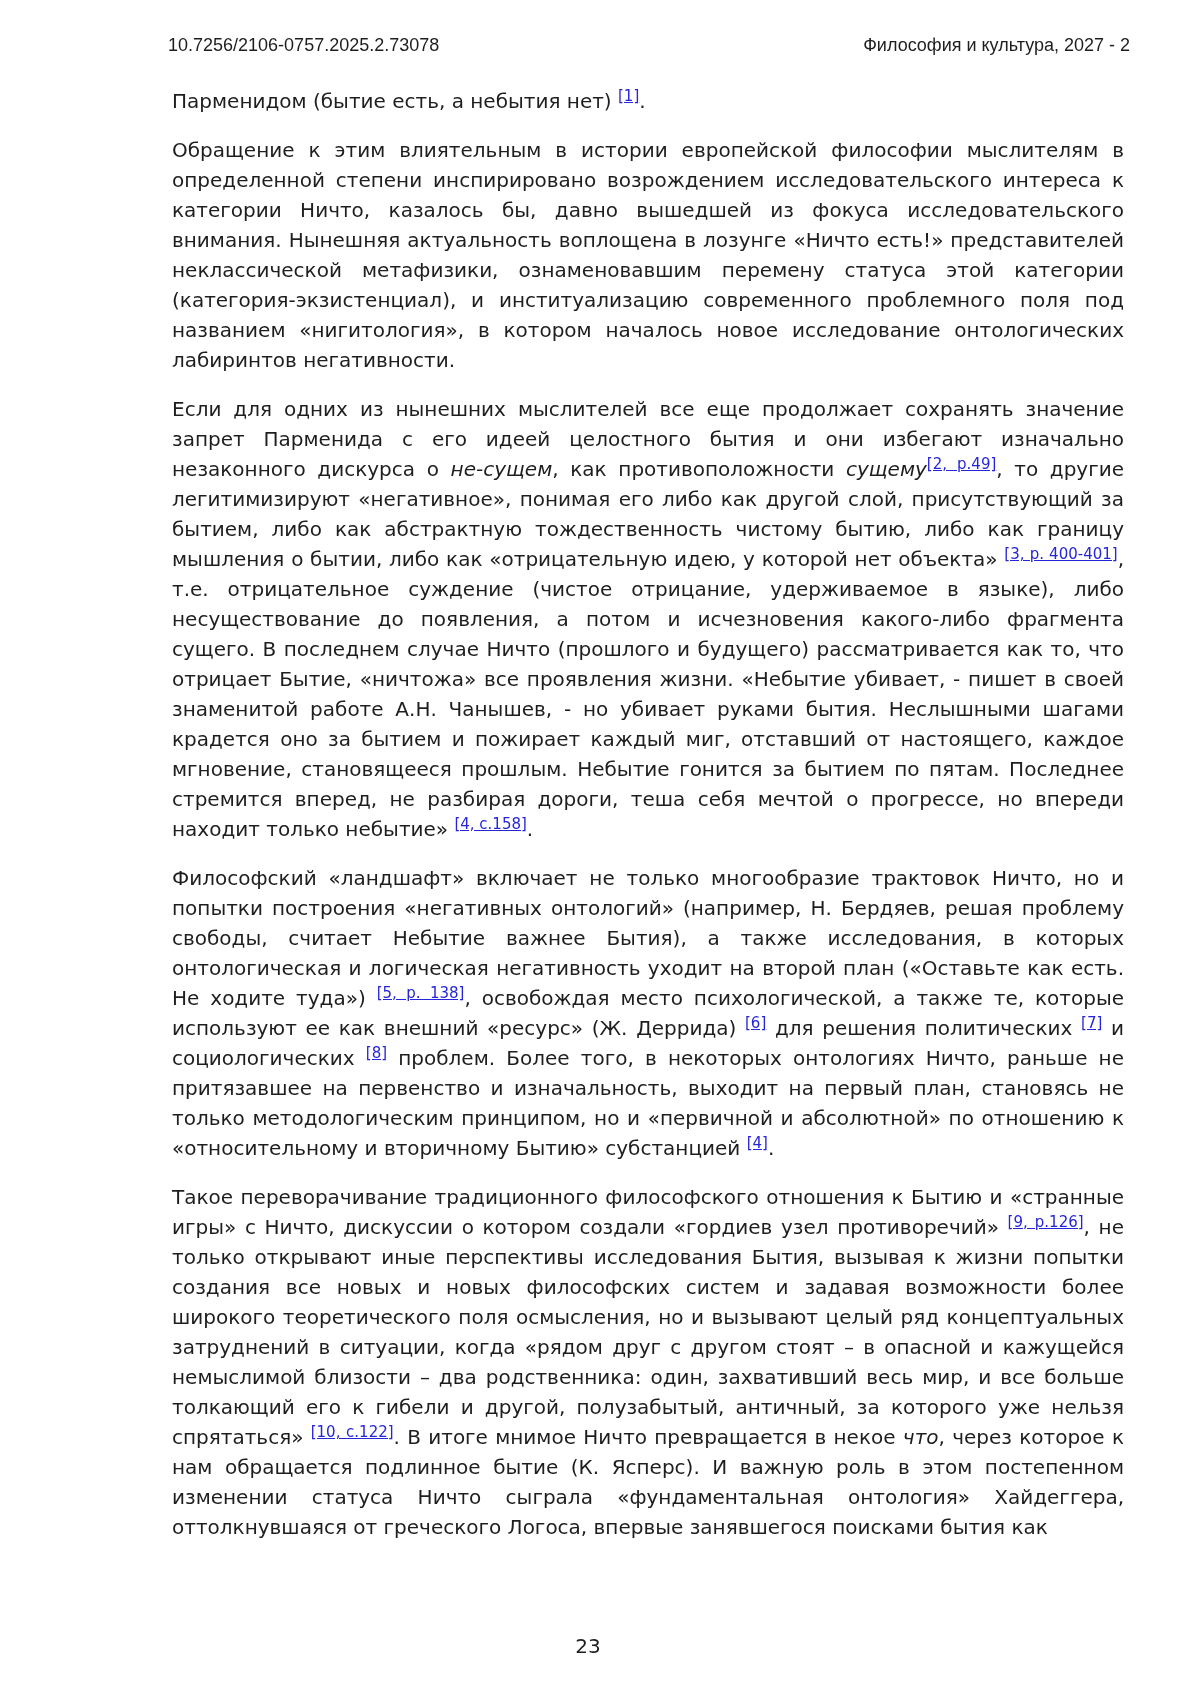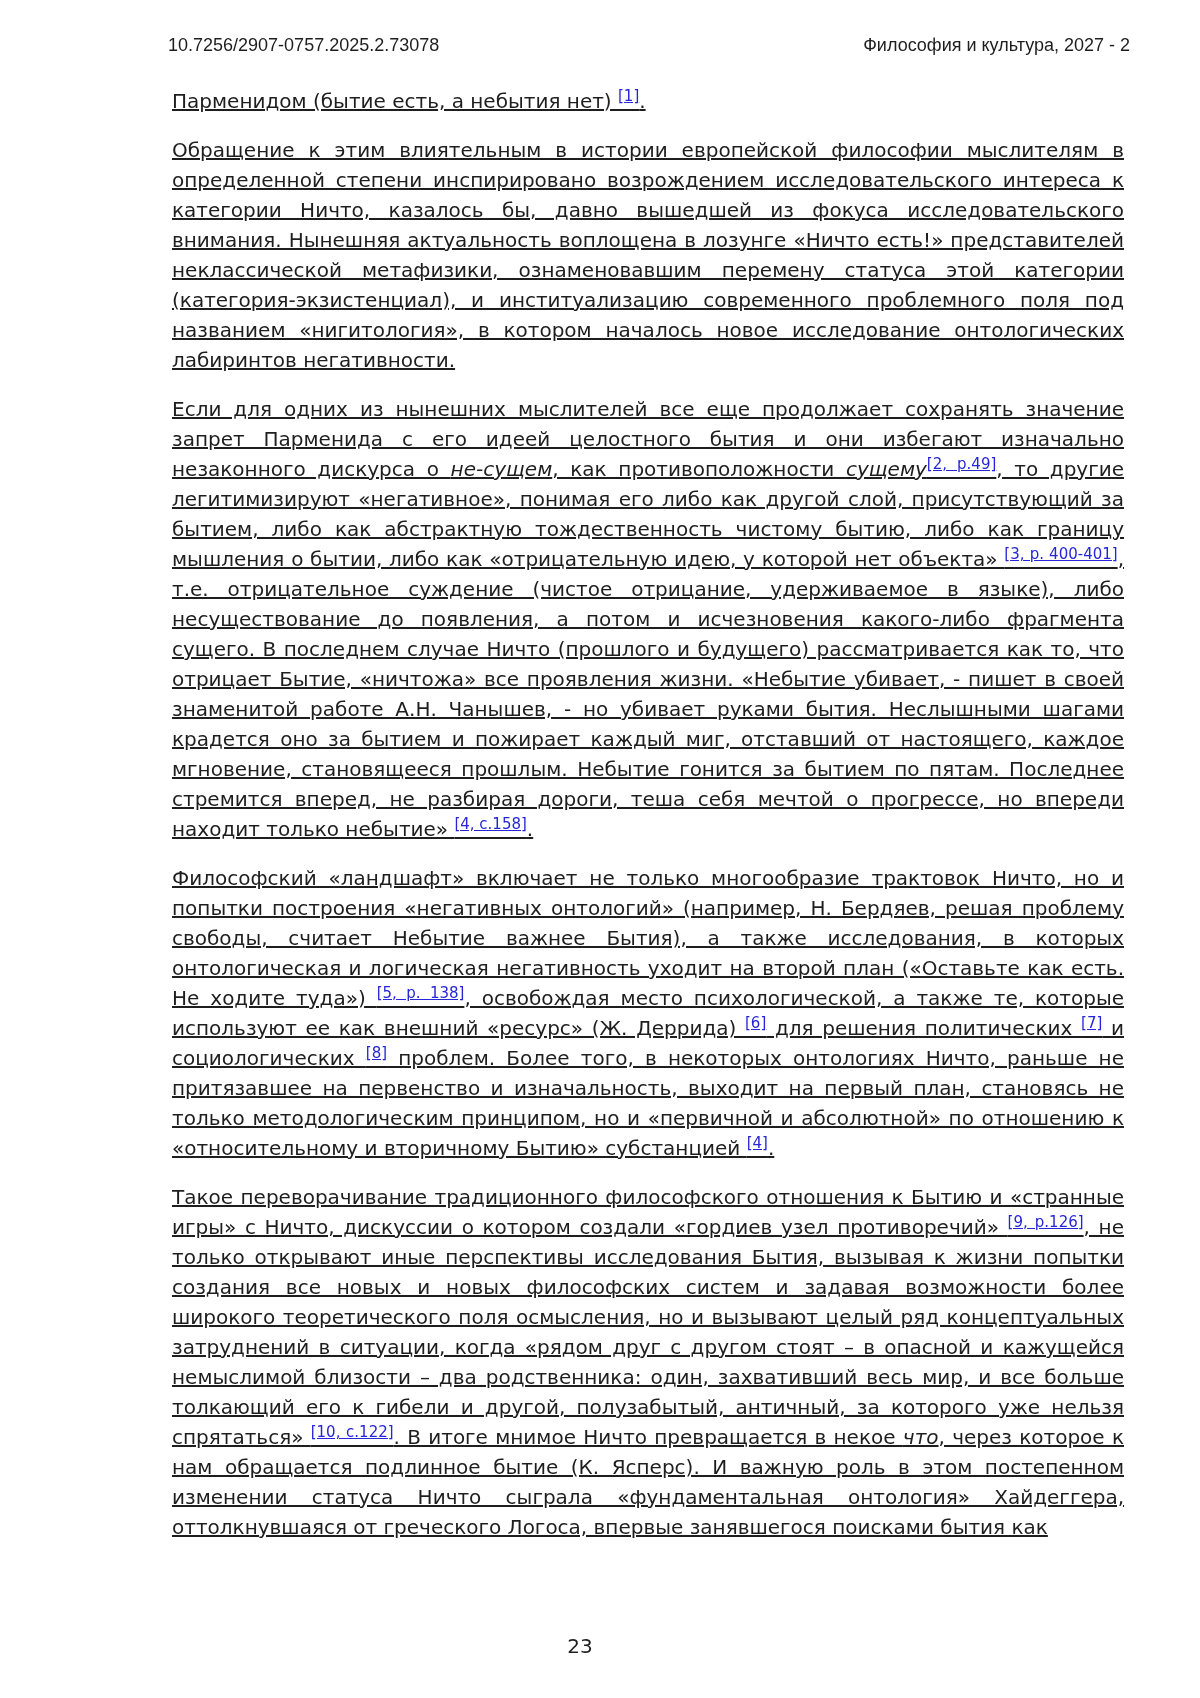--- a/index.html
+++ b/index.html
@@ -33,21 +33,20 @@
     left: 172px;
     width: 952px;
     font-family: "DejaVu Sans", sans-serif;
     font-size: 20px;
     line-height: 30px;
     color: var(--text, #1e1e1e);
   }
   .article-body p {
     margin: 0 0 19px 0;
     text-align: justify;
-    text-decoration: underline;
   }
   .article-body em {
     font-style: italic;
   }
   a.ref {
     color: var(--link, #2626d9);
     text-decoration: underline;
     font-size: 15px;
     line-height: 0;
     vertical-align: 7px;
@@ -55,29 +54,30 @@
   }
   .page-footer {
     position: absolute;
     top: 1634px;
     left: 0;
     width: 1160px;
     text-align: center;
     font-family: "DejaVu Sans", sans-serif;
     font-size: 20px;
     color: var(--text, #1e1e1e);
+    padding-left: 8px;
   }
 </style>
 </head>
 <body>
 
 <div class="page">
 
   <header class="page-header">
-    <span>10.7256/2907-0757.2025.2.73078</span>
+    <span>10.7256/2106-0757.2025.2.73078</span>
     <span>Философия и культура, 2027 - 2</span>
   </header>
 
   <main class="article-body" id="article-body">
       <p><span>Парменидом (бытие есть, а небытия нет) </span><a class="ref" href="#">[1]</a><span>.</span></p>
       <p><span>Обращение к этим влиятельным в истории европейской философии мыслителям в определенной степени инспирировано возрождением исследовательского интереса к категории Ничто, казалось бы, давно вышедшей из фокуса исследовательского внимания. Нынешняя актуальность воплощена в лозунге «Ничто есть!» представителей неклассической метафизики, ознаменовавшим перемену статуса этой категории (категория-экзистенциал), и институализацию современного проблемного поля под названием «нигитология», в котором началось новое исследование онтологических лабиринтов негативности.</span></p>
       <p><span>Если для одних из нынешних мыслителей все еще продолжает сохранять значение запрет Парменида с его идеей целостного бытия и они избегают изначально незаконного дискурса о </span><em>не-сущем</em><span>, как противоположности </span><em>сущему</em><a class="ref" href="#">[2, p.49]</a><span>, то другие легитимизируют «негативное», понимая его либо как другой слой, присутствующий за бытием, либо как абстрактную тождественность чистому бытию, либо как границу мышления о бытии, либо как «отрицательную идею, у которой нет объекта» </span><a class="ref" href="#">[3, p. 400-401]</a><span>, т.е. отрицательное суждение (чистое отрицание, удерживаемое в языке), либо несуществование до появления, а потом и исчезновения какого-либо фрагмента сущего. В последнем случае Ничто (прошлого и будущего) рассматривается как то, что отрицает Бытие, «ничтожа» все проявления жизни. «Небытие убивает, - пишет в своей знаменитой работе А.Н. Чанышев, - но убивает руками бытия. Неслышными шагами крадется оно за бытием и пожирает каждый миг, отставший от настоящего, каждое мгновение, становящееся прошлым. Небытие гонится за бытием по пятам. Последнее стремится вперед, не разбирая дороги, теша себя мечтой о прогрессе, но впереди находит только небытие» </span><a class="ref" href="#" style="white-space: normal;">[4, с.158]</a><span>.</span></p>
       <p><span>Философский «ландшафт» включает не только многообразие трактовок Ничто, но и попытки построения «негативных онтологий» (например, Н. Бердяев, решая проблему свободы, считает Небытие важнее Бытия), а также исследования, в которых онтологическая и логическая негативность уходит на второй план («Оставьте как есть. Не ходите туда») </span><a class="ref" href="#">[5, p. 138]</a><span>, освобождая место психологической, а также те, которые используют ее как внешний «ресурс» (Ж. Деррида) </span><a class="ref" href="#">[6]</a><span> для решения политических </span><a class="ref" href="#">[7]</a><span> и социологических </span><a class="ref" href="#">[8]</a><span> проблем. Более того, в некоторых онтологиях Ничто, раньше не притязавшее на первенство и изначальность, выходит на первый план, становясь не только методологическим принципом, но и «первичной и абсолютной» по отношению к «относительному и вторичному Бытию» субстанцией </span><a class="ref" href="#">[4]</a><span>.</span></p>
       <p><span>Такое переворачивание традиционного философского отношения к Бытию и «странные игры» с Ничто, дискуссии о котором создали «гордиев узел противоречий» </span><a class="ref" href="#">[9, p.126]</a><span>, не только открывают иные перспективы исследования Бытия, вызывая к жизни попытки создания все новых и новых философских систем и задавая возможности более широкого теоретического поля осмысления, но и вызывают целый ряд концептуальных затруднений в ситуации, когда «рядом друг с другом стоят – в опасной и кажущейся немыслимой близости – два родственника: один, захвативший весь мир, и все больше толкающий его к гибели и другой, полузабытый, античный, за которого уже нельзя спрятаться» </span><a class="ref" href="#">[10, с.122]</a><span>. В итоге мнимое Ничто превращается в некое </span><em>что</em><span>, через которое к нам обращается подлинное бытие (К. Ясперс). И важную роль в этом постепенном изменении статуса Ничто сыграла «фундаментальная онтология» Хайдеггера, оттолкнувшаяся от греческого Логоса, впервые занявшегося поисками бытия как</span></p>
     </main>

